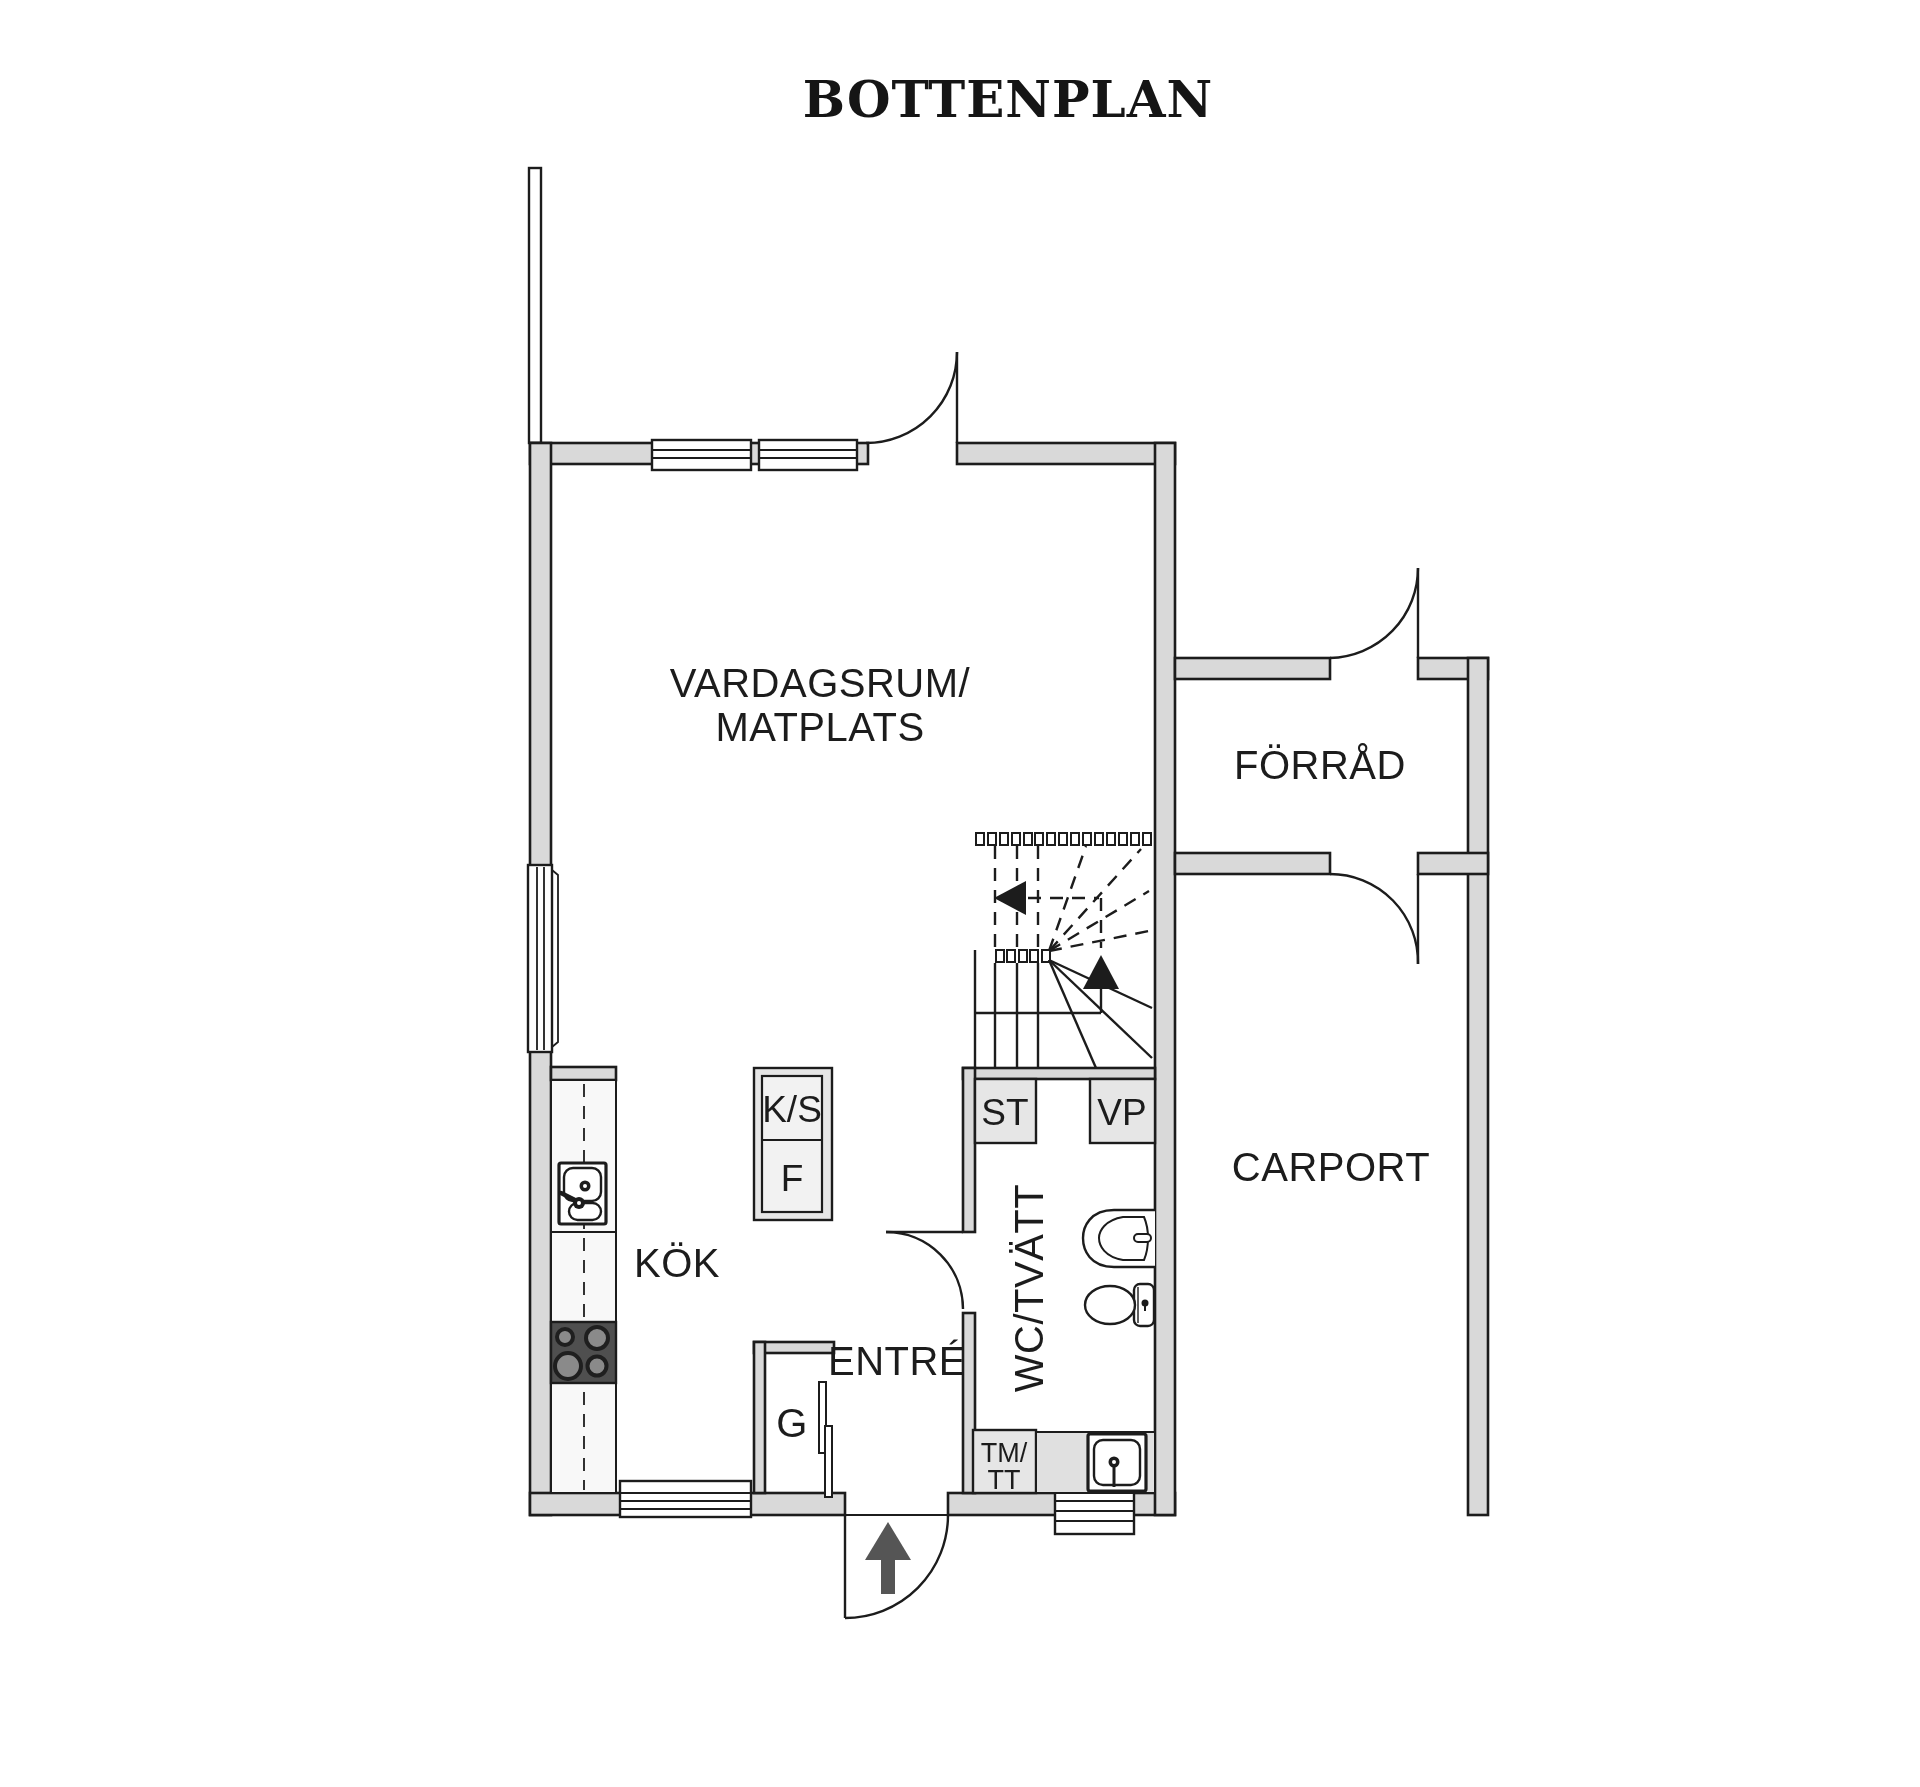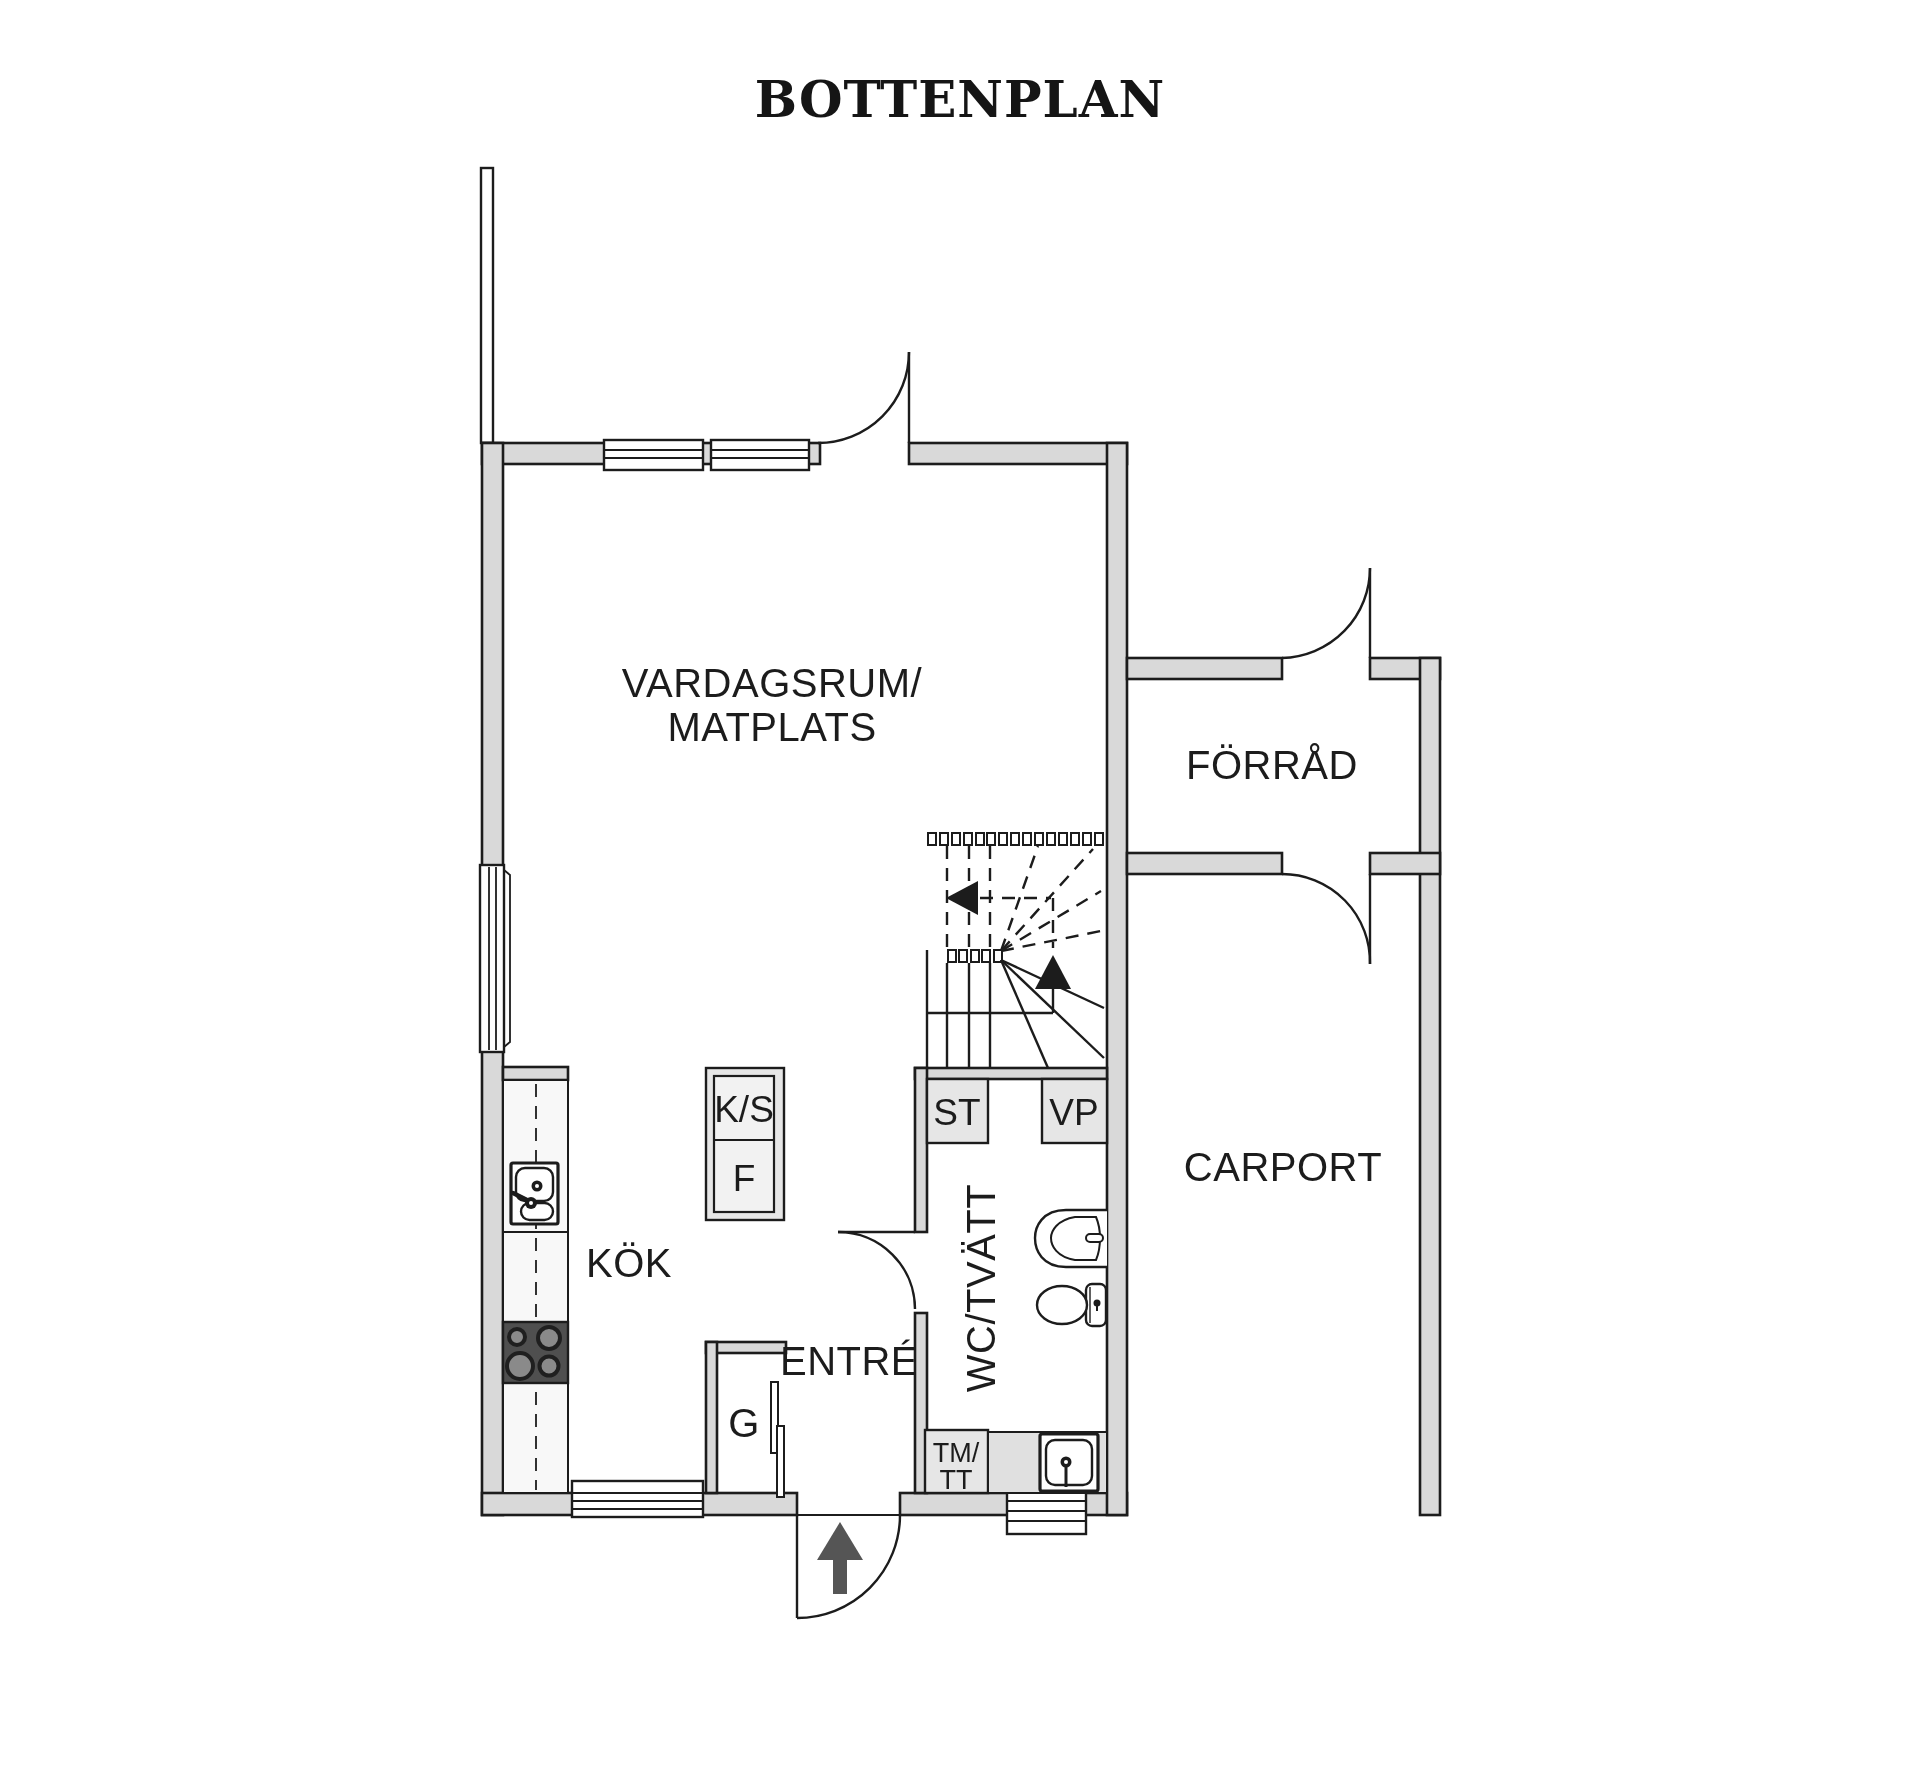--- a/index.html
+++ b/index.html
@@ -1,16 +1,16 @@
 <!DOCTYPE html>
 <html style="--bg: #ffffff; --wall: #d9d9d9; --line: #1c1c1c; --cabinet: #e6e6e6; --cabinet-inner: #f2f2f2; --counter: #f8f8f8; --wc-counter: #e0e0e0; --stove: #4f4f4f; --burner: #8a8a8a; --arrow: #555555;"><head>
 <meta charset="utf-8">
 <style>
   html,body{margin:0;padding:0;background:#fff;}
-  .page{width:1788px;height:1787px;position:relative;background:var(--bg,#fff);font-family:"Liberation Sans",sans-serif;}
+  .page{width:1788px;height:1787px;position:relative;background:var(--bg,#fff);font-family:"Liberation Sans",sans-serif;padding-left:48px;}
   svg{display:block;}
   .wall{fill:var(--wall);stroke:var(--line);stroke-width:2.6;}
   .stub{fill:#fff;stroke:var(--line);stroke-width:2.4;}
   .win{fill:#fff;stroke:var(--line);stroke-width:2.4;}
   .wline{stroke:var(--line);stroke-width:1.8;fill:none;}
   .door{fill:none;stroke:var(--line);stroke-width:2.4;}
   .solid{stroke:var(--line);stroke-width:2.4;fill:none;}
   .dash{stroke:var(--line);stroke-width:2.4;fill:none;stroke-dasharray:13 9;}
   .rail{fill:#fff;stroke:var(--line);stroke-width:2;}
   .cab{fill:var(--cabinet);stroke:var(--line);stroke-width:2.4;}

